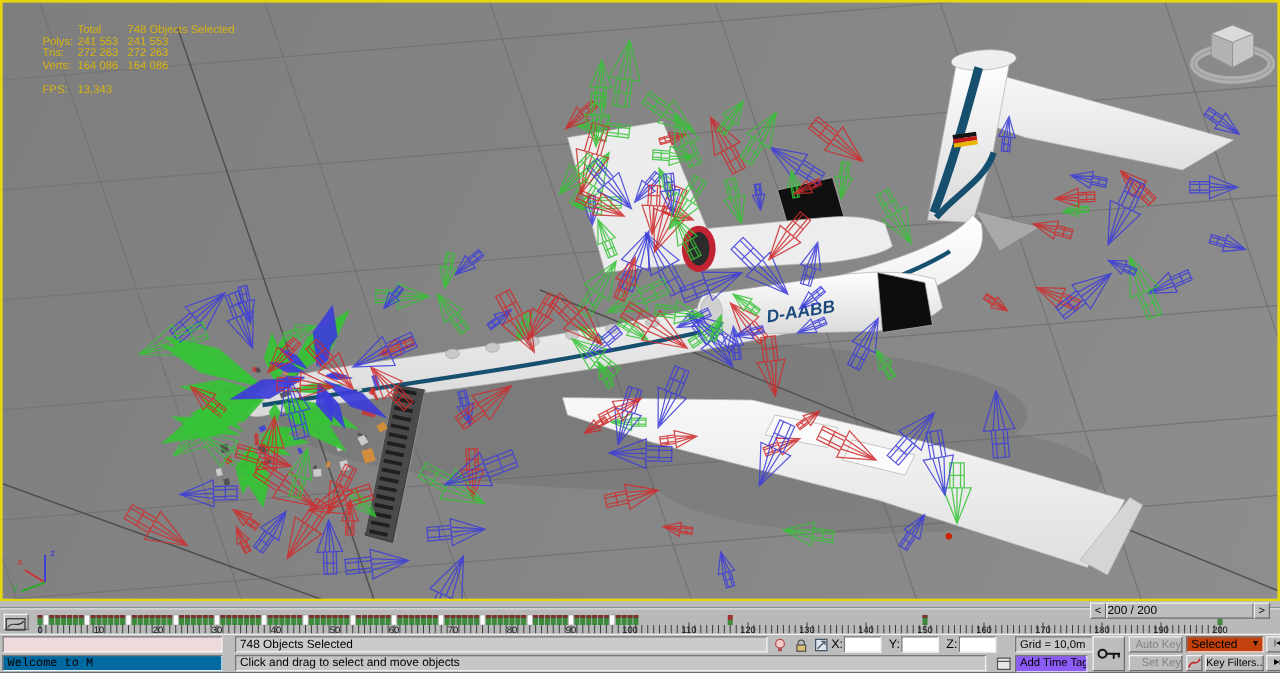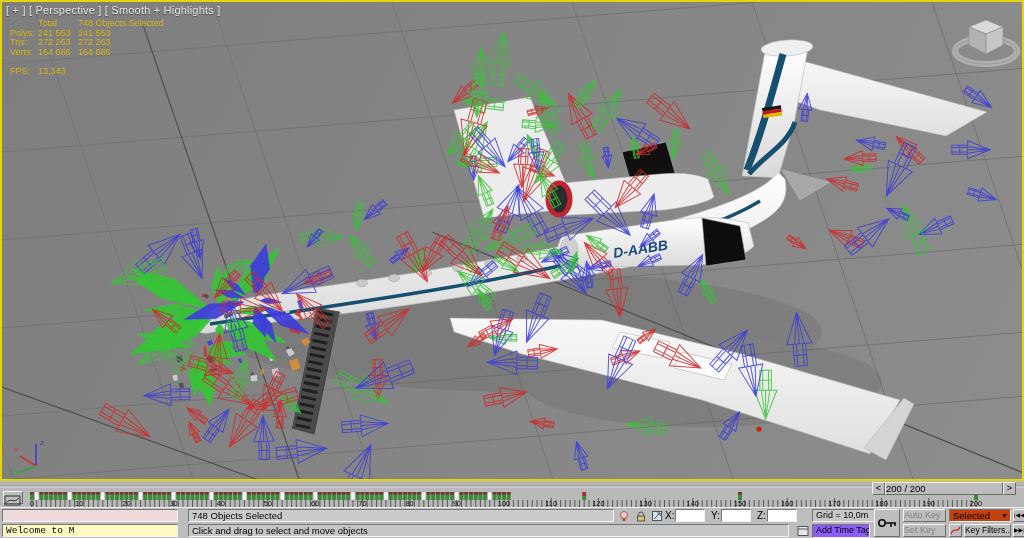--- a/index.html
+++ b/index.html
@@ -5,40 +5,40 @@
   html,body{margin:0;padding:0;background:#000;}
   #app{position:relative;width:1024px;height:538px;overflow:hidden;
        font-family:"Liberation Sans",sans-serif;background:#bdbdbd;}
   
   #viewport{position:absolute;left:0;top:0;width:1020px;height:477px;
     border:2px solid #e6d600;background:linear-gradient(115deg,#7e7e7e,#8d8d8d);overflow:hidden;}
   #scene-svg{position:absolute;left:0;top:0;}
   #vp-label{position:absolute;left:4px;top:2px;color:#e4e4e4;font-size:11px;letter-spacing:.2px;text-shadow:0 1px 1px rgba(0,0,0,.45);}
   #stats{position:absolute;left:8px;top:17px;color:#d8b411;font-size:9px;line-height:9.5px;}
   .srow{display:flex;}
-  .sc0{width:28px;} .sc1{width:40px;} .sc2{width:110px;}
+  .sc0{width:28px;margin-left:24px;} .sc1{width:40px;} .sc2{width:110px;}
   #fps-row{margin-top:10px;display:flex;}
   
   #viewcube{position:absolute;left:944px;top:4px;}
   
   #axis-tripod{position:absolute;left:6px;top:430px;}
   
   #timeline{position:absolute;left:0;top:481px;width:1024px;height:26px;background:#b9b9b9;}
   #trackbar-svg{position:absolute;left:0;top:0;}
   #curve-editor-btn{position:absolute;left:3px;top:10px;width:20px;height:13px;}
   .raised{background:#bdbdbd;border:1px solid;border-color:#f4f4f4 #6b6b6b #6b6b6b #f4f4f4;box-sizing:border-box;}
   .sunken{background:#cbcbcb;border:1px solid;border-color:#767676 #f2f2f2 #f2f2f2 #767676;box-sizing:border-box;}
   #time-slider-handle{position:absolute;left:872px;top:1px;height:13px;display:flex;font-size:9px;}
   #time-slider-handle .tsb{width:13px;text-align:center;line-height:11px;}
   #time-slider-handle .tsv{width:118px;line-height:11px;font-size:9.5px;}
   
   #statusbar{position:absolute;left:0;top:507px;width:1024px;height:31px;background:#bdbdbd;border-top:1px solid #efefef;font-size:10px;color:#000;}
   #statusbar>div{position:absolute;}
   .fld{box-sizing:border-box;line-height:11px;padding-left:3px;overflow:hidden;white-space:nowrap;}
-  .btn{box-sizing:border-box;text-align:left;line-height:11px;overflow:hidden;white-space:nowrap;}
+  .btn{box-sizing:border-box;text-align:right;line-height:11px;overflow:hidden;white-space:nowrap;}
   .disab{color:#828282;}
   .lbl{line-height:13px;}
   .coordf{background:#fff;border:1px solid;border-color:#767676 #f2f2f2 #f2f2f2 #767676;box-sizing:border-box;}
 </style>
 </head>
 <body>
 
 <div id="app">
 
   <div id="viewport">
@@ -805,21 +805,20 @@
             <path d="M0,18 L-8,-2 L8,-2 Z M0,18 L-3,-2 M0,18 L3,-2 M0,18 L0,-2"></path>
             <path d="M-4,-2 L-4,-16 L4,-16 L4,-2 M-4,-9 L4,-9 M-2,-16 L-2,-2 M2,-16 L2,-2"></path>
           </g>
           <g transform="translate(356.1,471.4) rotate(204) scale(1.74)" stroke="#3d3dda" fill="none" stroke-width="0.57" opacity="0.85">
             <path d="M0,18 L-8,-2 L8,-2 Z M0,18 L-3,-2 M0,18 L3,-2 M0,18 L0,-2"></path>
             <path d="M-4,-2 L-4,-16 L4,-16 L4,-2 M-4,-9 L4,-9 M-2,-16 L-2,-2 M2,-16 L2,-2"></path>
           </g>
         </g>
     </svg>
 
-    <div id="vp-label">[ + ] [ Perspective ] [ Smooth + Highlights ]</div>
 
     <div id="stats">
       <div class="srow">
           <span class="sc0"></span>
           <span class="sc1">Total</span>
           <span class="sc2">748 Objects Selected</span>
         </div>
       <div class="srow">
           <span class="sc0">Polys:</span>
           <span class="sc1">241 553</span>
@@ -1292,21 +1291,21 @@
     </div>
     <div id="time-slider-handle">
       <div class="tsb raised">&lt;</div>
       <div class="tsv raised">200 / 200</div>
       <div class="tsb raised">&gt;</div>
     </div>
   </div>
 
   <div id="statusbar">
     <div class="sunken" style="left:2px;top:1px;width:176px;height:13px;background:#eedada;"></div>
-    <div class="sunken fld" style="left:2px;top:16px;width:176px;height:13px;background:#fef9c3;font-family:'Liberation Mono',monospace;font-size:9.5px;">Welcome to M</div>
+    <div class="sunken fld" style="left:2px;top:16px;width:176px;height:13px;background:#0369a1;font-family:'Liberation Mono',monospace;font-size:9.5px;">Welcome to M</div>
 
     <div class="sunken fld" style="left:188px;top:1px;width:426px;height:13px;font-size:9.5px;">748 Objects Selected</div>
     <div class="sunken fld" style="left:188px;top:16px;width:601px;height:13px;background:#c6c6c6;font-size:9.5px;">Click and drag to select and move objects</div>
 
     <div style="left:618px;top:2px;">
       <svg width="12" height="12">
           <circle cx="6" cy="5" r="3.5" fill="#f3c9c9" stroke="#b05050"></circle>
           <rect x="4.5" y="8" width="3" height="3" fill="#b05050"></rect>
         </svg></div>
     <div style="left:635px;top:2px;">

